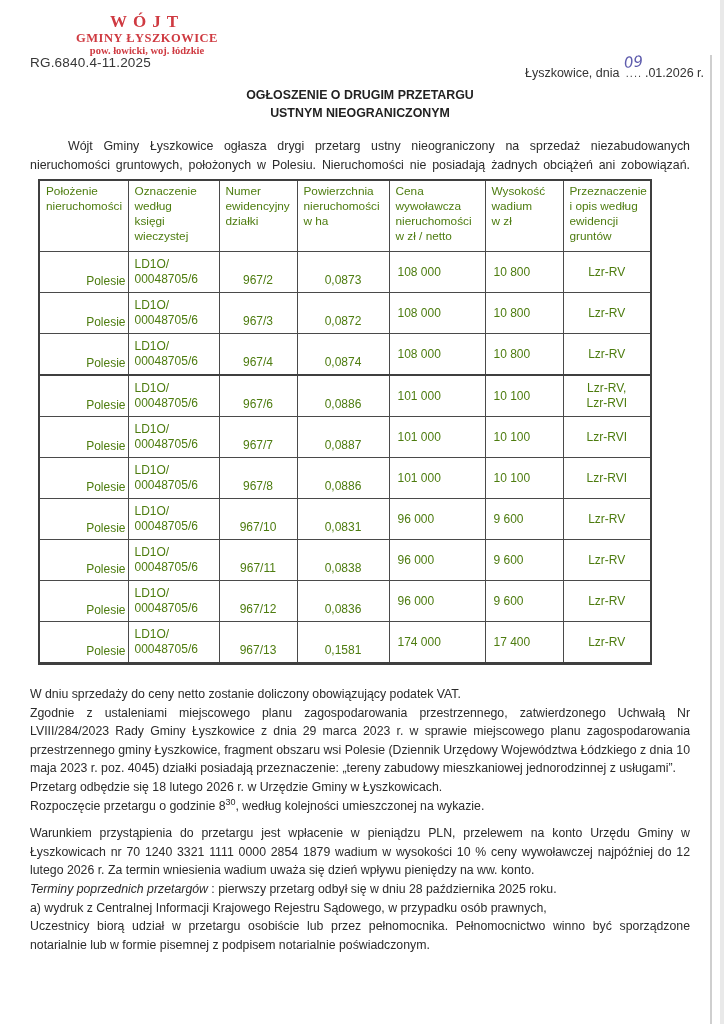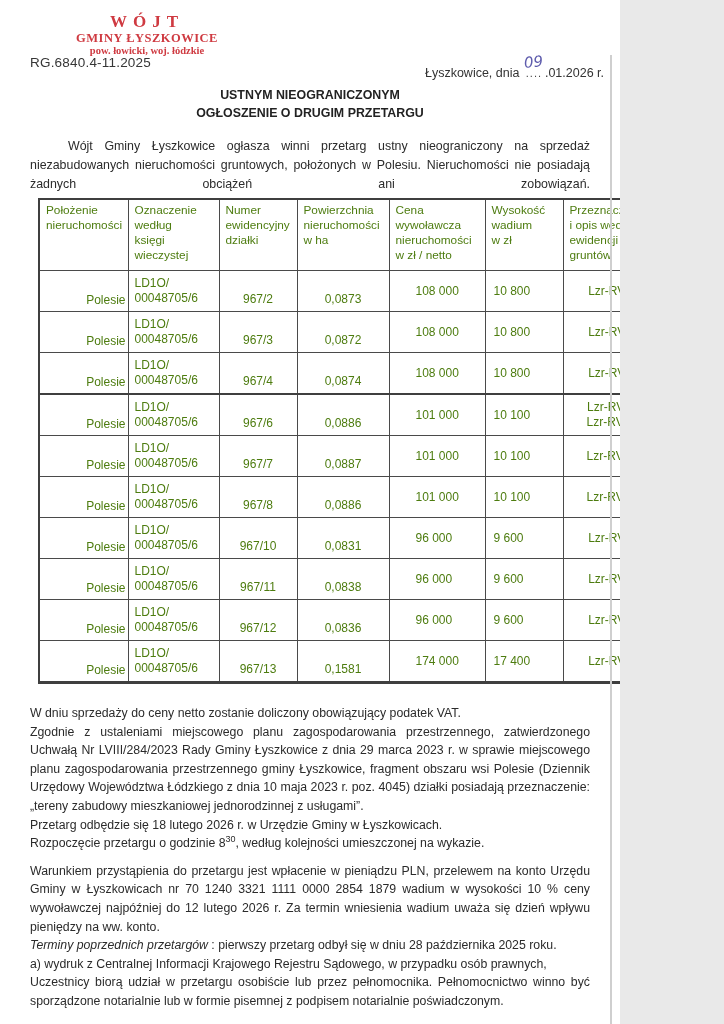--- a/index.html
+++ b/index.html
@@ -1,18 +1,18 @@
 <!DOCTYPE html>
 <html lang="pl"><head>
 <meta charset="utf-8">
 <style>
   html,body{margin:0;padding:0;background:#e9e9e9;}
   .page{
     position:relative;
-    width:620px;height:1024px;
+    width:720px;height:1024px;
     background:#ffffff;
     overflow:hidden;
     font-family:"Liberation Sans", sans-serif;
     color:#2b2b2b;
     box-sizing:border-box;
   }
   .scan-edge{
     position:absolute;right:8px;top:55px;bottom:0;
     width:2px;background:#cfcfcf;
   }
@@ -77,21 +77,21 @@
     padding:3px 4px 3px 6px;
     height:64px;line-height:15px;font-size:11.8px;
   }
   table.lots td{height:34px;}
   col.w0{width:89px}col.w1{width:91px}col.w2{width:78px}
   col.w3{width:92px}col.w4{width:96px}col.w5{width:78px}col.w6{width:88px}
   td.c0{vertical-align:bottom;text-align:right;padding:2px 2px 4px 6px;}
   td.c1{vertical-align:middle;text-align:left;padding:1px 2px 1px 6px;line-height:15px;}
   td.c2{vertical-align:bottom;text-align:center;padding-bottom:5px;}
   td.c3{vertical-align:bottom;text-align:center;padding-bottom:5px;}
-  td.c4{vertical-align:middle;text-align:left;padding-left:26px;}
+  td.c4{vertical-align:middle;text-align:left;padding-left:8px;}
   td.c5{vertical-align:middle;text-align:left;padding-left:8px;}
   td.c6{vertical-align:middle;text-align:center;line-height:15px;}
   tr.group-start td{border-top:2.5px solid #3f3f3f;}
   
   .bodytext{margin:20px 30px 0 30px;font-size:12.3px;line-height:18.6px;color:#2b2b2b;}
   .bodytext p{margin:0;}
   .just{text-align:justify;}
   .b{font-weight:normal;}
   .i{font-style:italic;}
   .gap{height:9px;}
@@ -110,25 +110,25 @@
       <div class="stamp-l2">GMINY ŁYSZKOWICE</div>
       <div class="stamp-l3">pow. łowicki, woj. łódzkie</div>
     </div>
     <div class="ref-number">RG.6840.4-11.2025</div>
     <div class="date-line">
       <span>Łyszkowice, dnia </span><span class="dots-wrap"><span class="dots">....</span><span class="handwritten">09</span></span><span>.01.2026 r.</span>
     </div>
   </div>
 
   <div class="title">
+    <div>OGŁOSZENIE O DRUGIM PRZETARGU</div>
     <div>USTNYM NIEOGRANICZONYM</div>
-    <div>OGŁOSZENIE O DRUGIM PRZETARGU</div>
   </div>
 
-  <p class="intro">Wójt Gminy Łyszkowice ogłasza winni przetarg ustny nieograniczony na sprzedaż niezabudowanych nieruchomości gruntowych, położonych w Polesiu. Nieruchomości nie posiadają żadnych obciążeń ani zobowiązań.</p>
+  <p class="intro">Wójt Gminy Łyszkowice ogłasza drygi przetarg ustny nieograniczony na sprzedaż niezabudowanych nieruchomości gruntowych, położonych w Polesiu. Nieruchomości nie posiadają żadnych obciążeń ani zobowiązań.</p>
 
   <table class="lots">
     <colgroup>
       <col class="w0">
         <col class="w1">
         <col class="w2">
         <col class="w3">
       <col class="w4">
         <col class="w5">
         <col class="w6">

